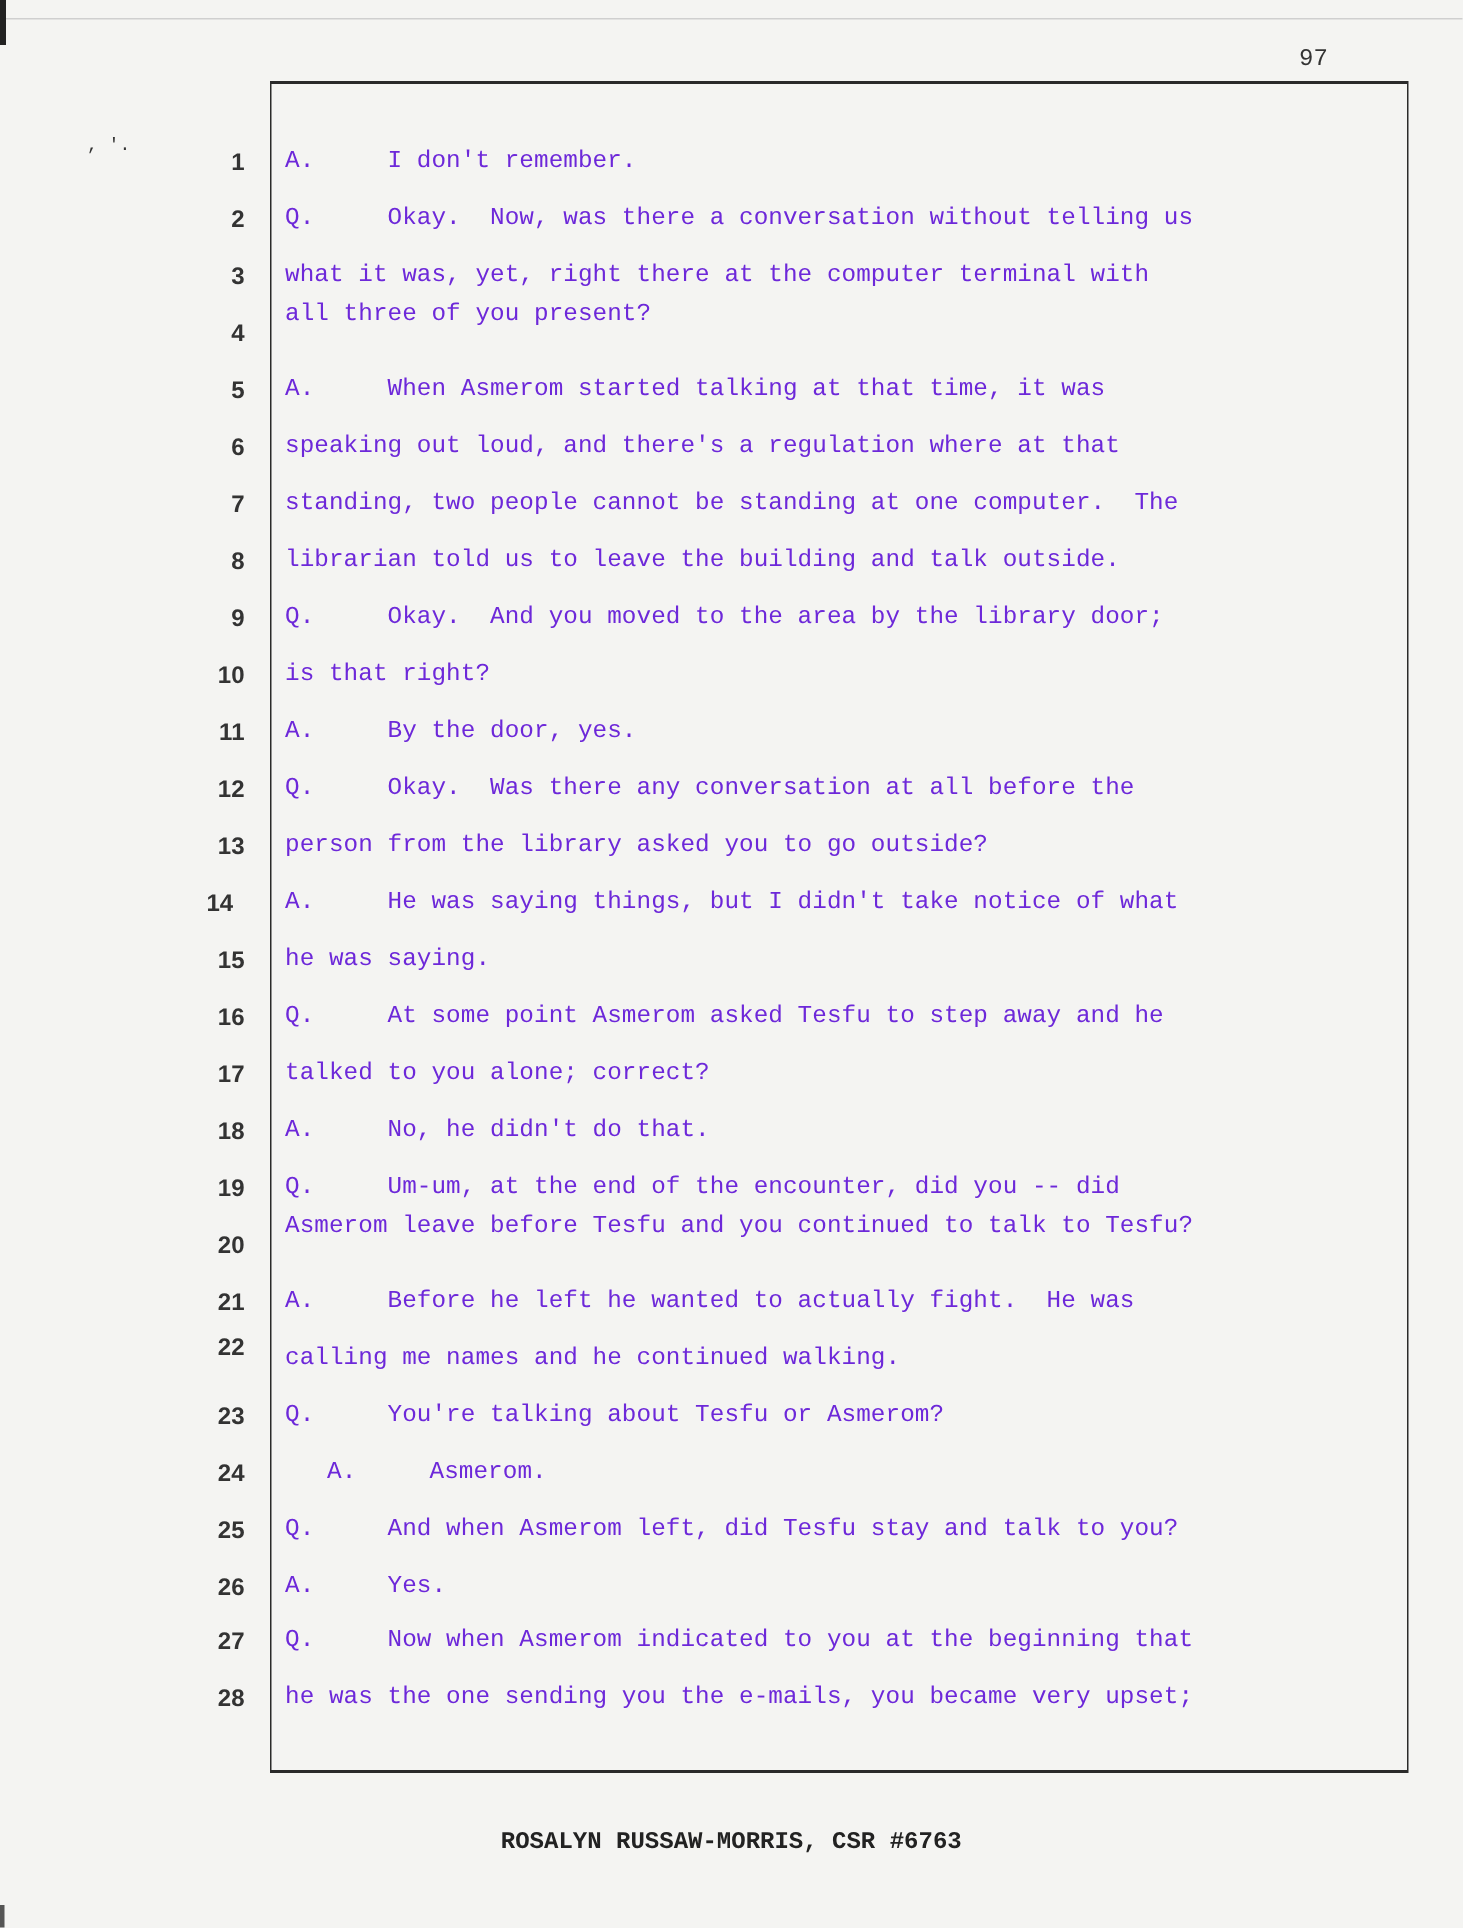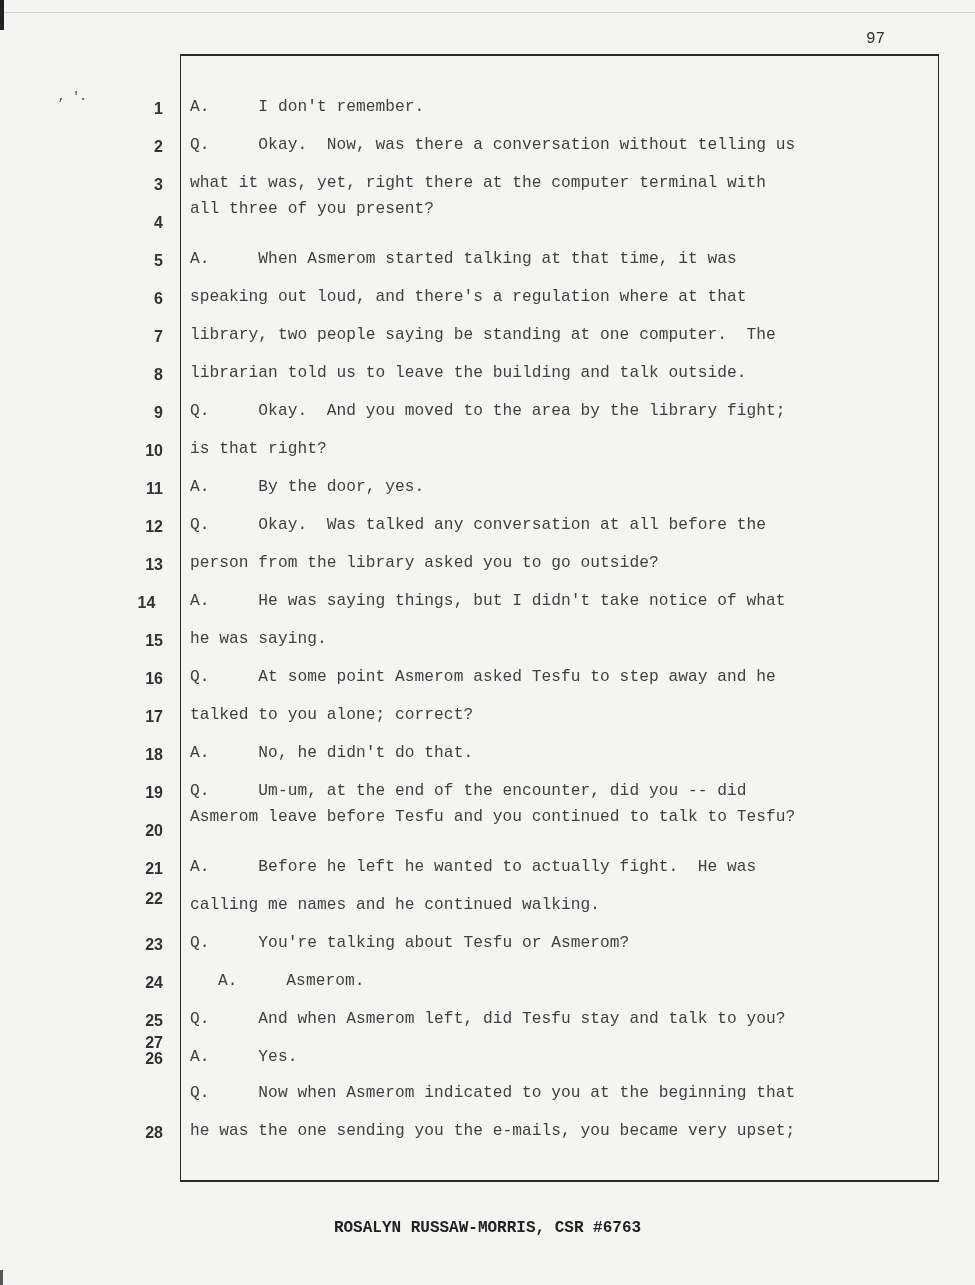--- a/index.html
+++ b/index.html
@@ -20,21 +20,21 @@
     border:1.5px solid #2a2a2a; border-top-width:2px; border-bottom-width:2px;
     box-sizing:border-box;
   }
   .specks { position:absolute; left:58px; top:90px; font-size:12px; color:#333; }
   .line-no {
     position:absolute; left:130px; width:33px; text-align:right;
     font-family:"Liberation Sans", "DejaVu Sans", sans-serif;
     font-weight:bold; font-size:16px; color:#333;
   }
   .line-text {
-    position:absolute; left:190px; font-size:16.2px; white-space:pre; color:#404040;
+    position:absolute; left:190px; font-size:16.2px; white-space:pre; color:#6d28d9;
     letter-spacing:0.05px;
   }
   .footer {
     position:absolute; left:0; width:975px; top:1219px; text-align:center;
     font-family:"Liberation Mono", "DejaVu Sans Mono", monospace;
     font-weight:bold; font-size:16px; color:#222;
   }
 </style>
 </head>
 <body>
@@ -55,31 +55,31 @@
     <div class="line-text" style="top: 136px;">Q.     Okay.  Now, was there a conversation without telling us</div>
     <div class="line-no" style="top: 176px;">3</div>
     <div class="line-text" style="top: 174px;">what it was, yet, right there at the computer terminal with</div>
     <div class="line-no" style="top: 214px;">4</div>
     <div class="line-text" style="top: 200px;">all three of you present?</div>
     <div class="line-no" style="top: 252px;">5</div>
     <div class="line-text" style="top: 250px;">A.     When Asmerom started talking at that time, it was</div>
     <div class="line-no" style="top: 290px;">6</div>
     <div class="line-text" style="top: 288px;">speaking out loud, and there's a regulation where at that</div>
     <div class="line-no" style="top: 328px;">7</div>
-    <div class="line-text" style="top: 326px;">library, two people saying be standing at one computer.  The</div>
+    <div class="line-text" style="top: 326px;">standing, two people cannot be standing at one computer.  The</div>
     <div class="line-no" style="top: 366px;">8</div>
     <div class="line-text" style="top: 364px;">librarian told us to leave the building and talk outside.</div>
     <div class="line-no" style="top: 404px;">9</div>
-    <div class="line-text" style="top: 402px;">Q.     Okay.  And you moved to the area by the library fight;</div>
+    <div class="line-text" style="top: 402px;">Q.     Okay.  And you moved to the area by the library door;</div>
     <div class="line-no" style="top: 442px;">10</div>
     <div class="line-text" style="top: 440px;">is that right?</div>
     <div class="line-no" style="top: 480px;">11</div>
     <div class="line-text" style="top: 478px;">A.     By the door, yes.</div>
     <div class="line-no" style="top: 518px;">12</div>
-    <div class="line-text" style="top: 516px;">Q.     Okay.  Was talked any conversation at all before the</div>
+    <div class="line-text" style="top: 516px;">Q.     Okay.  Was there any conversation at all before the</div>
     <div class="line-no" style="top: 556px;">13</div>
     <div class="line-text" style="top: 554px;">person from the library asked you to go outside?</div>
     <div class="line-no" style="top: 594px; text-align: center;">14</div>
     <div class="line-text" style="top: 592px;">A.     He was saying things, but I didn't take notice of what</div>
     <div class="line-no" style="top: 632px;">15</div>
     <div class="line-text" style="top: 630px;">he was saying.</div>
     <div class="line-no" style="top: 670px;">16</div>
     <div class="line-text" style="top: 668px;">Q.     At some point Asmerom asked Tesfu to step away and he</div>
     <div class="line-no" style="top: 708px;">17</div>
     <div class="line-text" style="top: 706px;">talked to you alone; correct?</div>
@@ -94,19 +94,19 @@
     <div class="line-no" style="top: 890px;">22</div>
     <div class="line-text" style="top: 896px;">calling me names and he continued walking.</div>
     <div class="line-no" style="top: 936px;">23</div>
     <div class="line-text" style="top: 934px;">Q.     You're talking about Tesfu or Asmerom?</div>
     <div class="line-no" style="top: 974px;">24</div>
     <div class="line-text" style="top: 972px; margin-left: 28px;">A.     Asmerom.</div>
     <div class="line-no" style="top: 1012px;">25</div>
     <div class="line-text" style="top: 1010px;">Q.     And when Asmerom left, did Tesfu stay and talk to you?</div>
     <div class="line-no" style="top: 1050px;">26</div>
     <div class="line-text" style="top: 1048px;">A.     Yes.</div>
-    <div class="line-no" style="top: 1034px;">27</div>
+    <div class="line-no" style="top: 1086px;">27</div>
     <div class="line-text" style="top: 1084px;">Q.     Now when Asmerom indicated to you at the beginning that</div>
     <div class="line-no" style="top: 1124px;">28</div>
     <div class="line-text" style="top: 1122px;">he was the one sending you the e-mails, you became very upset;</div>
   </div>
 
 <div class="footer">ROSALYN RUSSAW-MORRIS, CSR #6763</div>
 
 </body></html>

